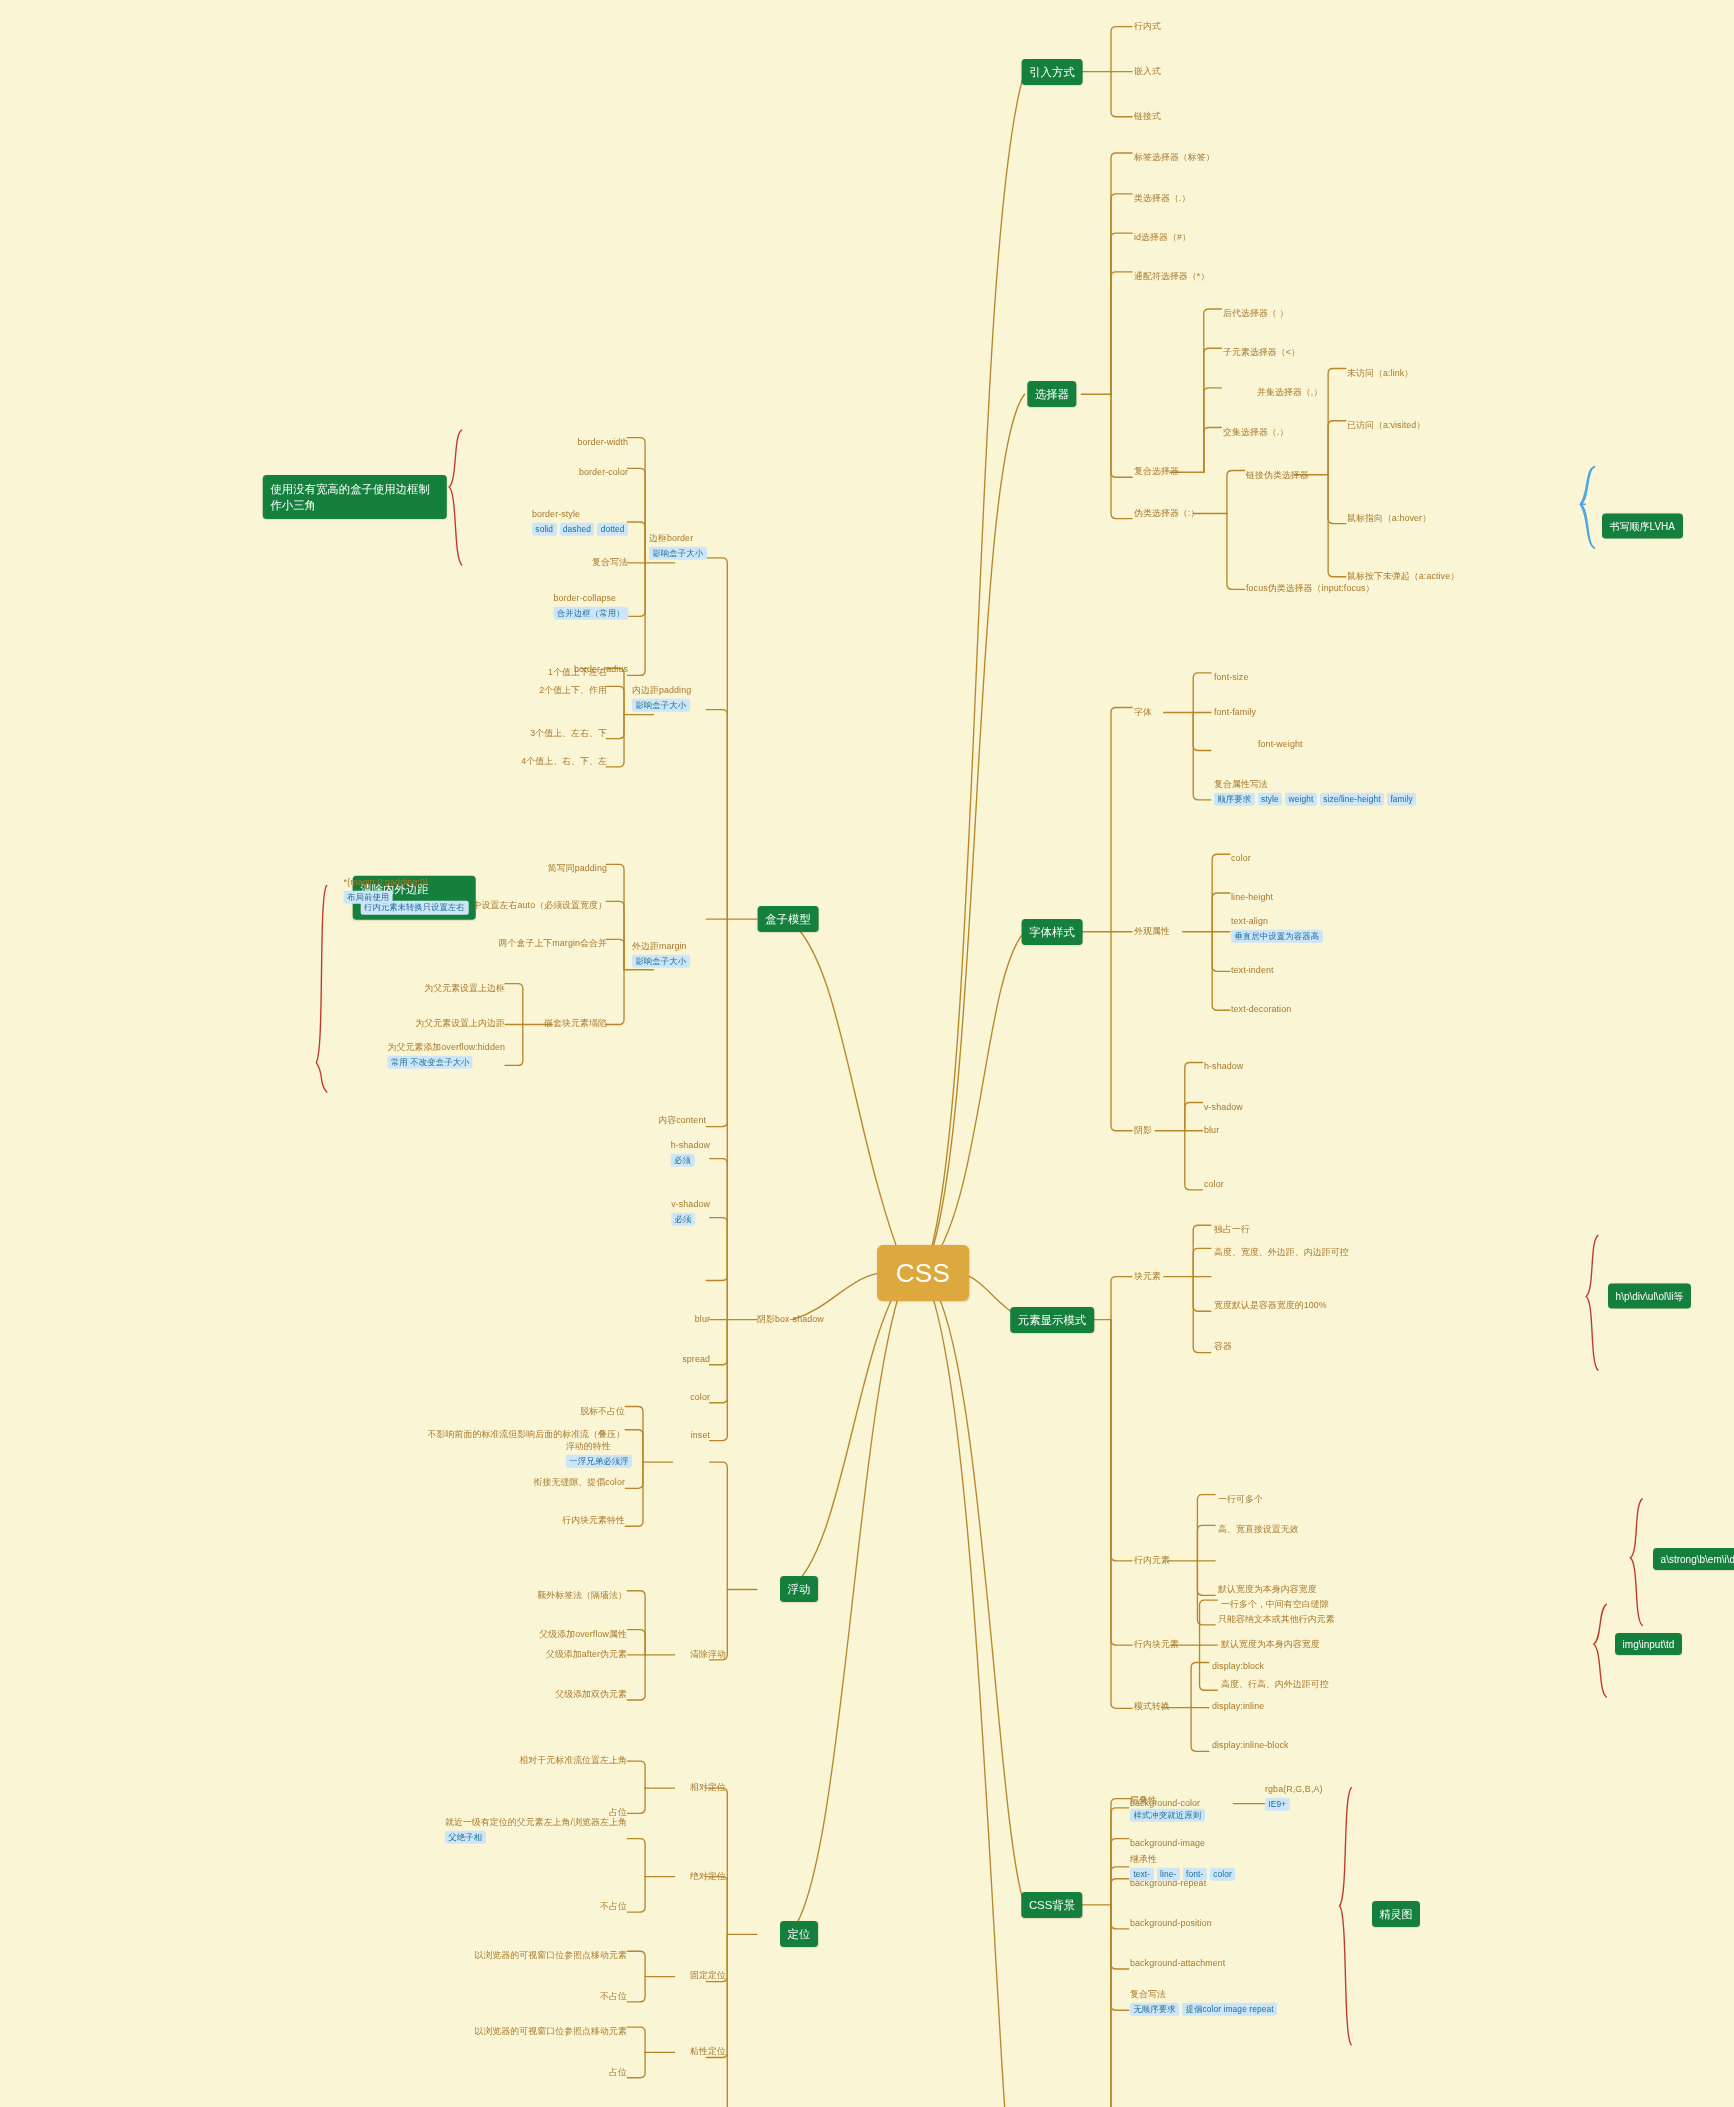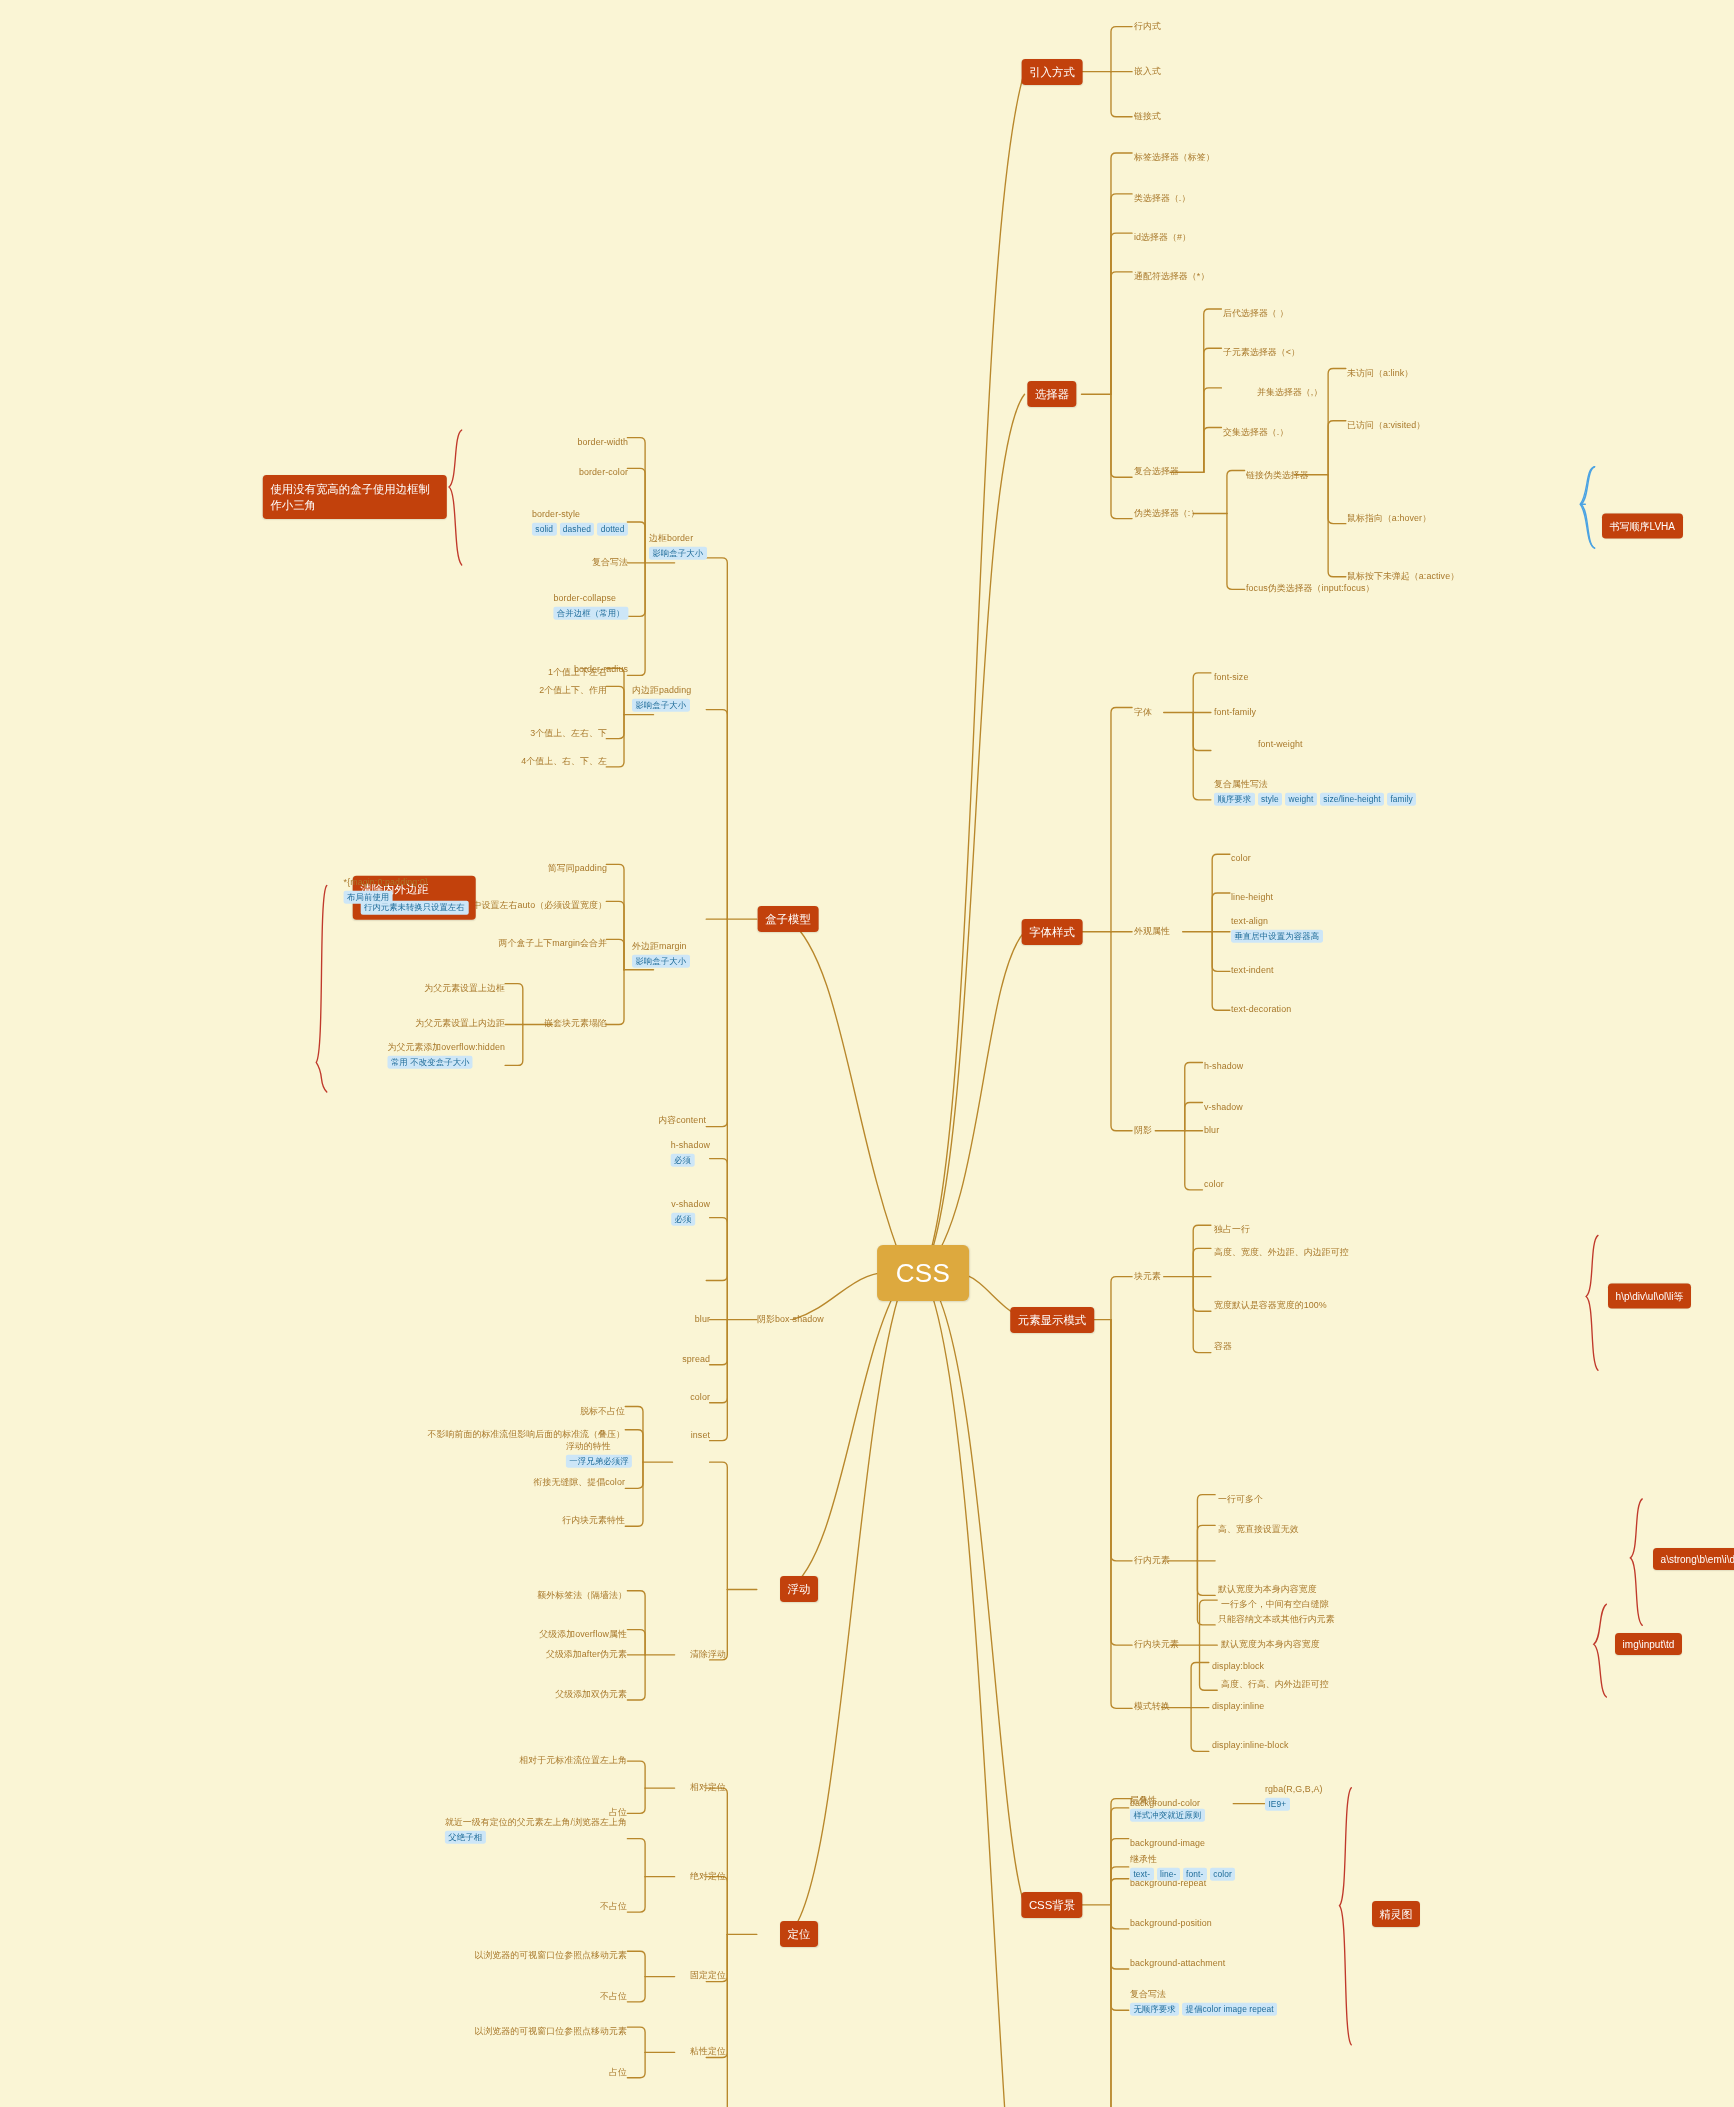--- a/index.html
+++ b/index.html
@@ -37,21 +37,21 @@
     border-radius:5.9px;
     font-size:26px;
     padding:12.6px 18.6px;
     transform:translate(-50%,-50%);
     box-shadow:0 0.8px 1.7px rgba(0,0,0,.12);
     letter-spacing:0.4px;
   }
   
   .lvl1{
     position:absolute;
-    background:#c2410c;
+    background:#15803d;
     color:#ffffff;
     border-radius:3.8px;
     font-size:11.4px;
     padding:5.5px 7.6px;
     white-space:nowrap;
     box-shadow:0 0.4px 1.3px rgba(0,0,0,.10);
   }
   .lvl1.c{transform:translate(-50%,-50%);}
   .lvl1.l{transform:translateY(-50%);text-align:center;}
   .lvl1.r{transform:translate(-100%,-50%);}

